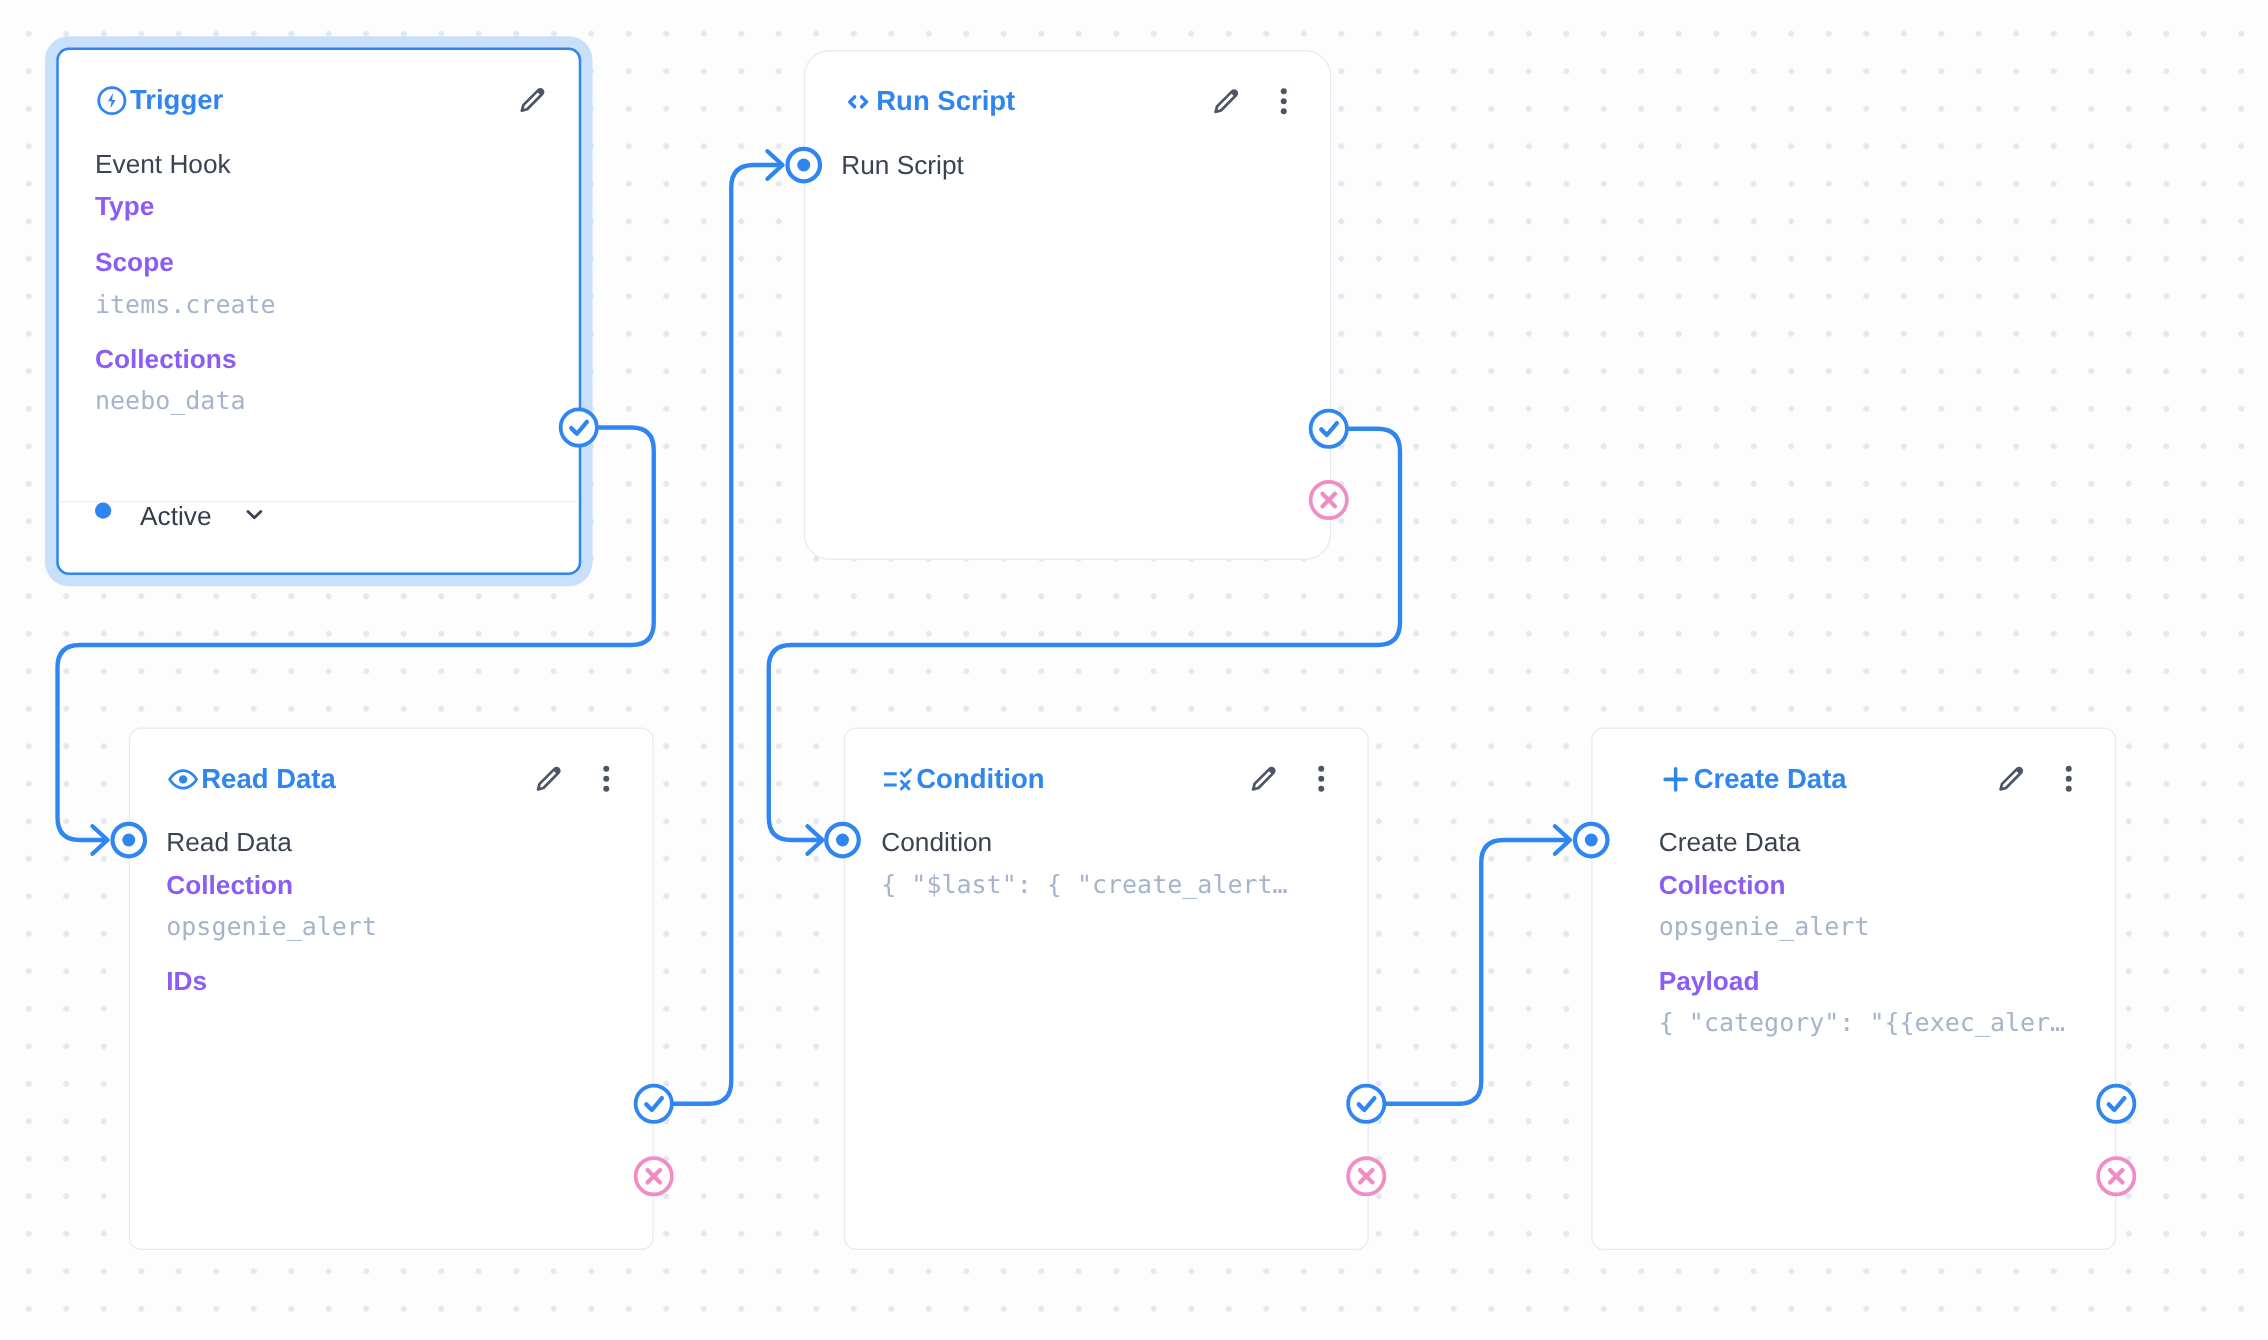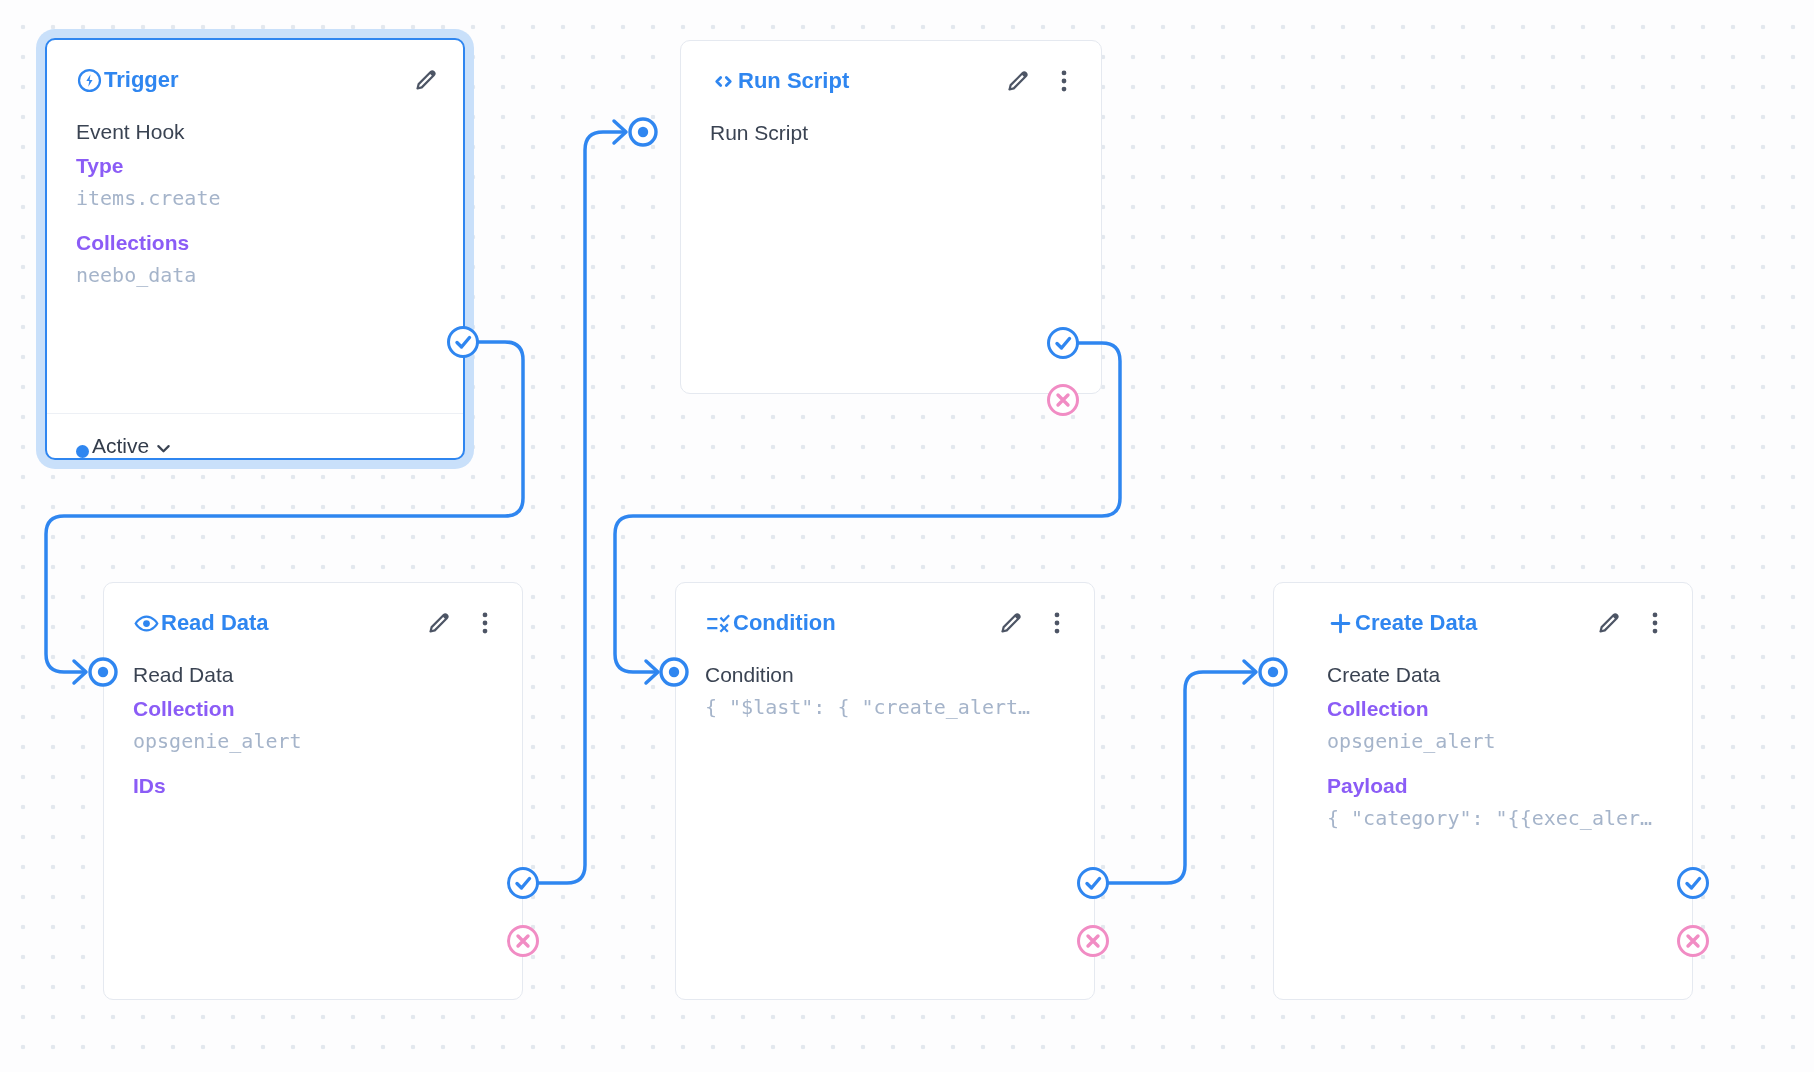--- a/index.html
+++ b/index.html
@@ -17,21 +17,21 @@
   .node {
     position:absolute; background:#ffffff;
     border:1.5px solid #e5e9f0; border-radius:10px;
     z-index:2;
   }
   .node.selected {
     border:2.5px solid #2f86f0;
     box-shadow:0 0 0 9px #c9e0fa;
   }
   .node-trigger    { left:45px;  top:38px;  width:420px; height:422px; }
-  .node-run-script { left:680px; top:40px;  width:422px; height:354px; }
+  .node-run-script { left:643px; top:40px;  width:422px; height:408px;border-radius:21px; }
   .node-read-data  { left:103px; top:582px; width:420px; height:418px; }
   .node-condition  { left:675px; top:582px; width:420px; height:418px; }
   .node-create-data{ left:1273px;top:582px; width:420px; height:418px;padding-left:24px; }
 
   .node-header {
     display:flex; justify-content:space-between; align-items:center;
     padding:24px 24px 0 29px; height:56px;
   }
   .node-title {
     display:flex; align-items:center; gap:1px;
@@ -50,23 +50,23 @@
   .row.input-label { color:#3a4352; }
   .row.field-label { font-weight:700; color:#8b5cf6; margin-top:2px; }
   .row.field-label.group { margin-top:13px; }
   .row.mono {
     font-family:"DejaVu Sans Mono", monospace;
     color:#a5b4ca; font-size:20px; line-height:32px;
     overflow:hidden; text-overflow:clip; max-width:366px;
   }
 
   .node-footer {
-    position:absolute; left:0; right:0; bottom:0; height:45px;
+    position:absolute; left:0; right:0; bottom:0; height:57px;
     border-top:1.5px solid #edf0f5;
-    display:flex; align-items:flex-end; gap:3px; padding:0 29px;
+    display:flex; align-items:flex-start; gap:23px; padding:0 29px;
     cursor:pointer;
   }
   .status-dot { width:13px; height:13px; border-radius:50%; background:#2f86f0; }
   .status-label { font-size:21px; color:#333c4b; }
   .chevron { width:19px; height:19px; display:inline-flex; margin-left:2px; }
   .chevron svg { width:100%; height:100%; }
 
   
   svg.wires {
     position:absolute; left:0; top:0; width:1814px; height:1072px;
@@ -96,20 +96,21 @@
           <svg viewBox="0 0 24 24">
               <path d="M4.2 19.8l1-4L16.3 4.7a2.05 2.05 0 012.9 2.9L8.1 18.8l-4 1z" fill="none" stroke="#4d5565" stroke-width="2" stroke-linejoin="round"></path>
               <path d="M16.3 4.7a2.05 2.05 0 012.9 2.9l-1.1 1.1-2.9-2.9z" fill="#4d5565"></path>
             </svg>
         </span>
       </div>
     </div>
     <div class="node-body">
       <div class="row input-label">Event Hook</div>
       <div class="row field-label">Type</div>
+      <div class="row field-label group">Scope</div>
       <div class="row mono">items.create</div>
       <div class="row field-label group">Collections</div>
       <div class="row mono">neebo_data</div>
     </div>
     <div class="node-footer">
       <span class="status-dot"></span>
       <span class="status-label">Active</span>
       <span class="chevron">
         <svg viewBox="0 0 24 24" fill="none" stroke="#3a4352" stroke-width="2.8" stroke-linecap="round" stroke-linejoin="round">
             <path d="M5.5 9l6.5 6.5L18.5 9"></path>

